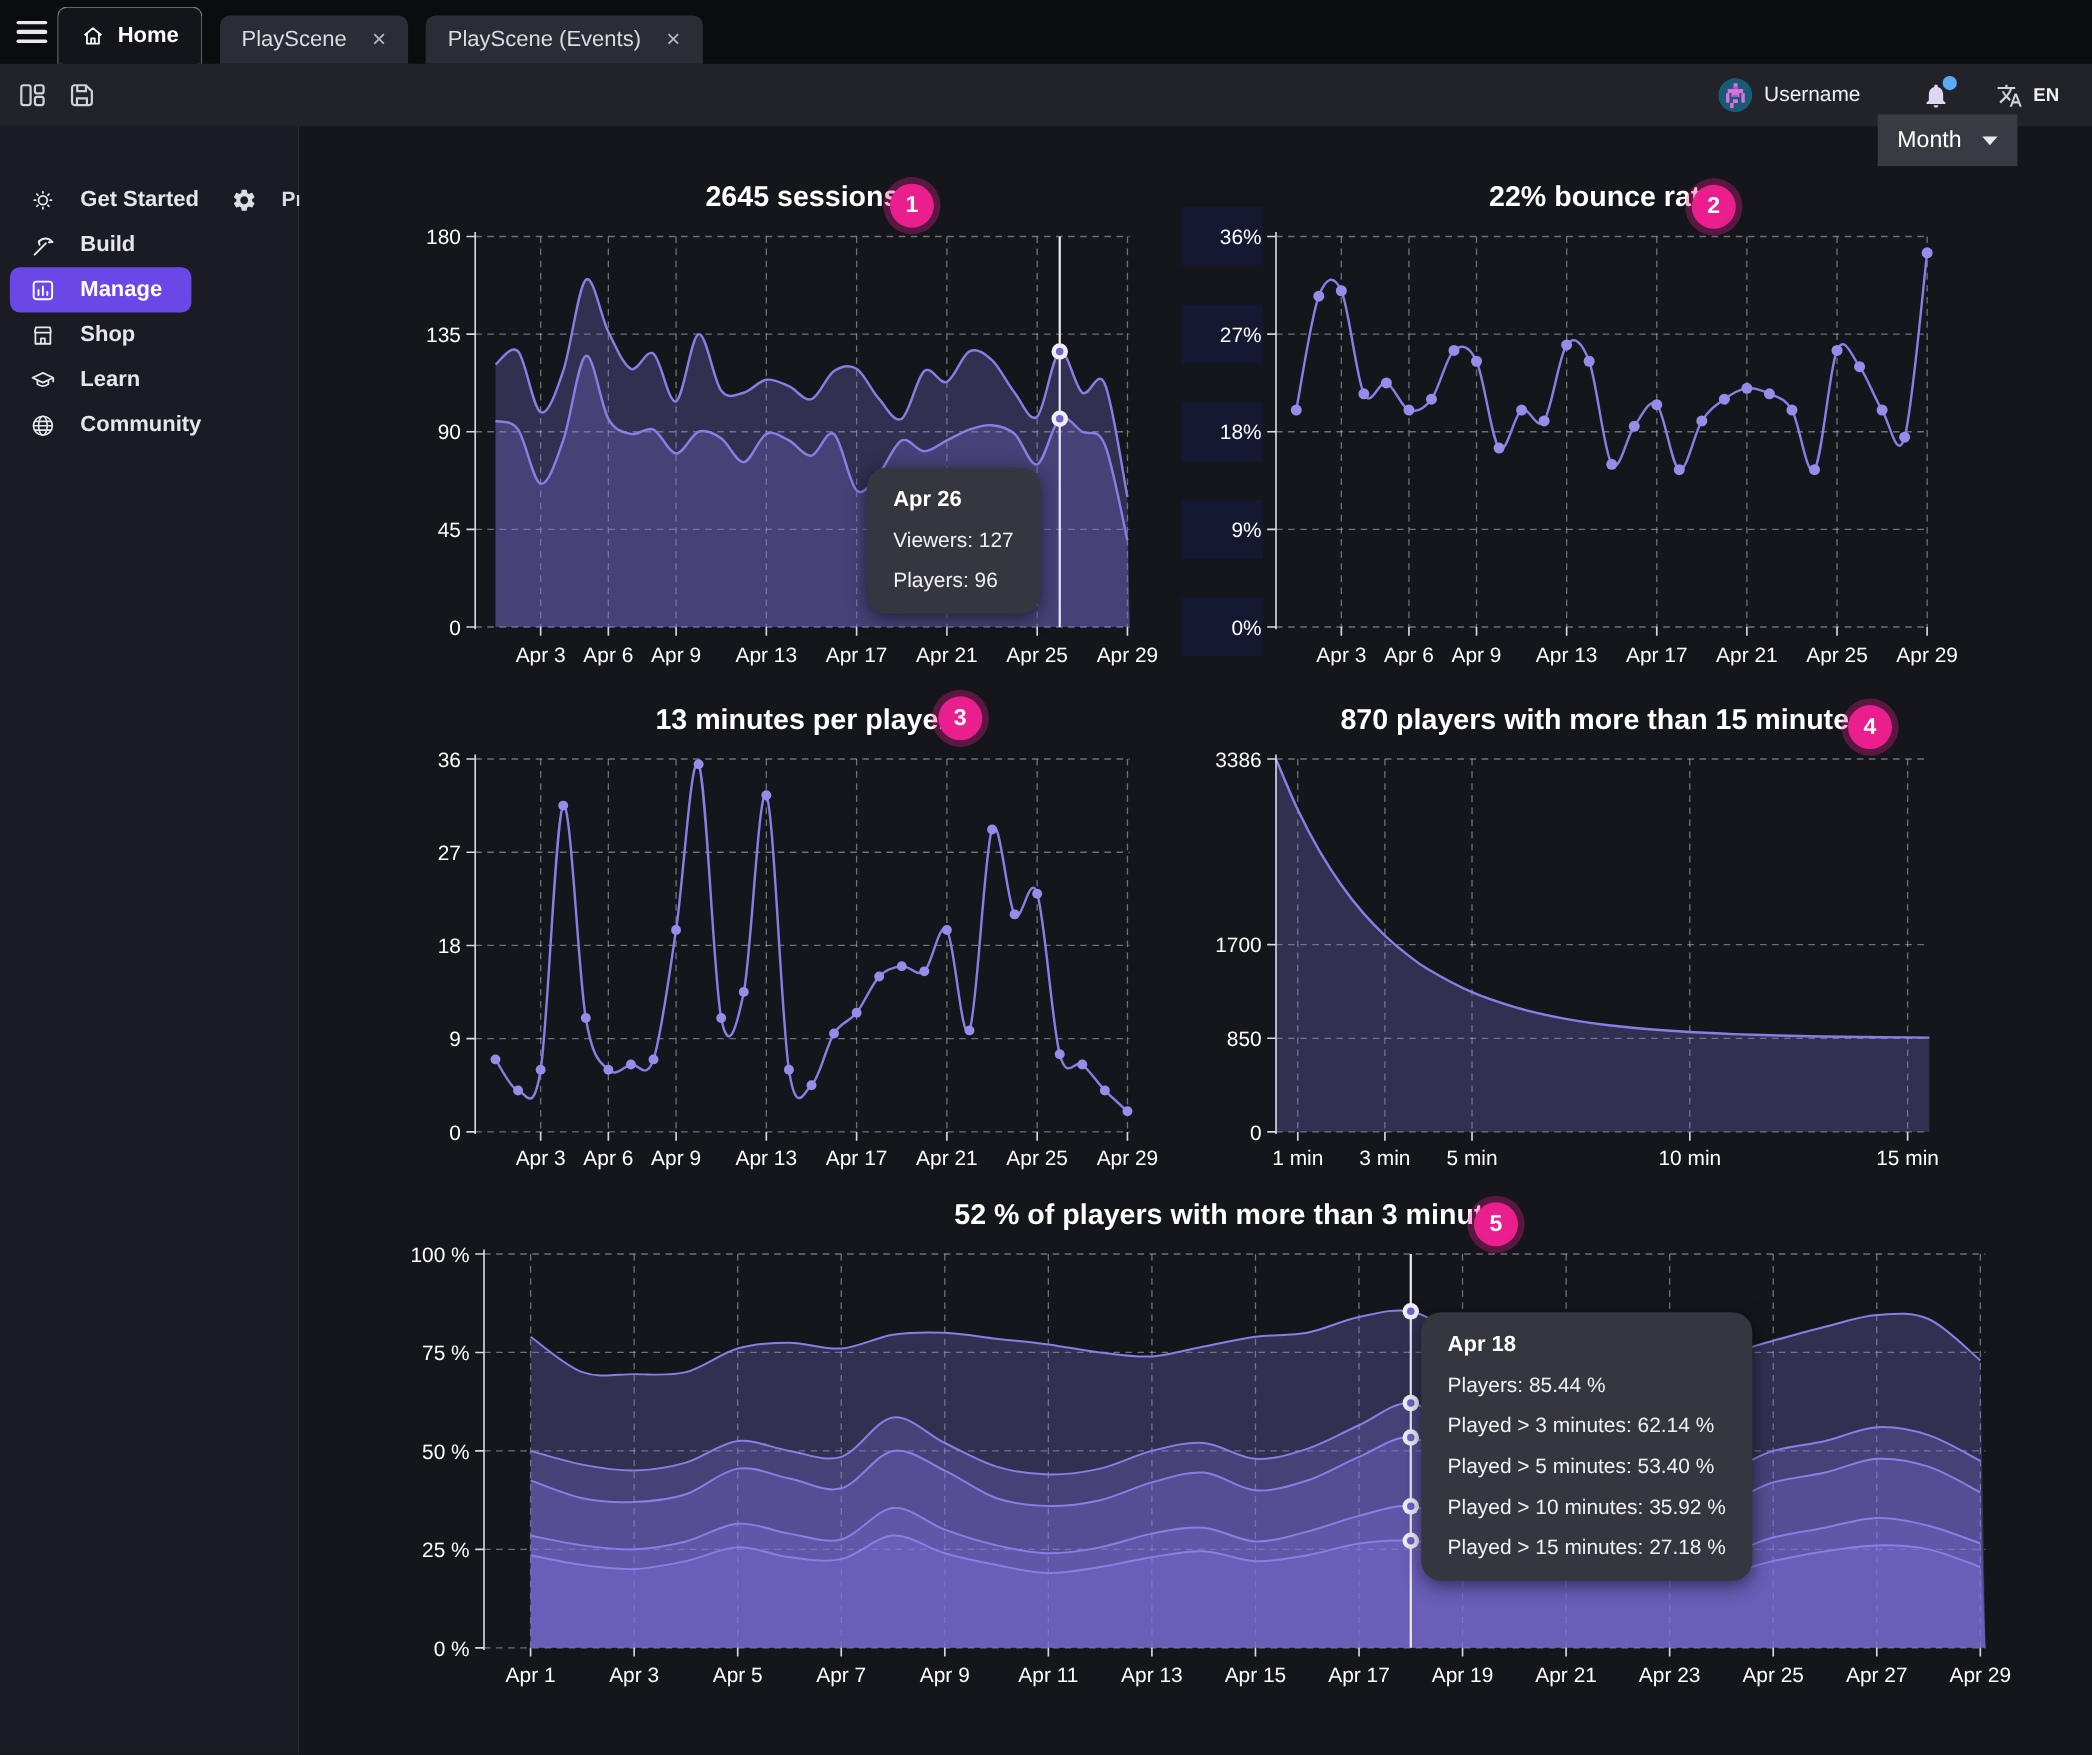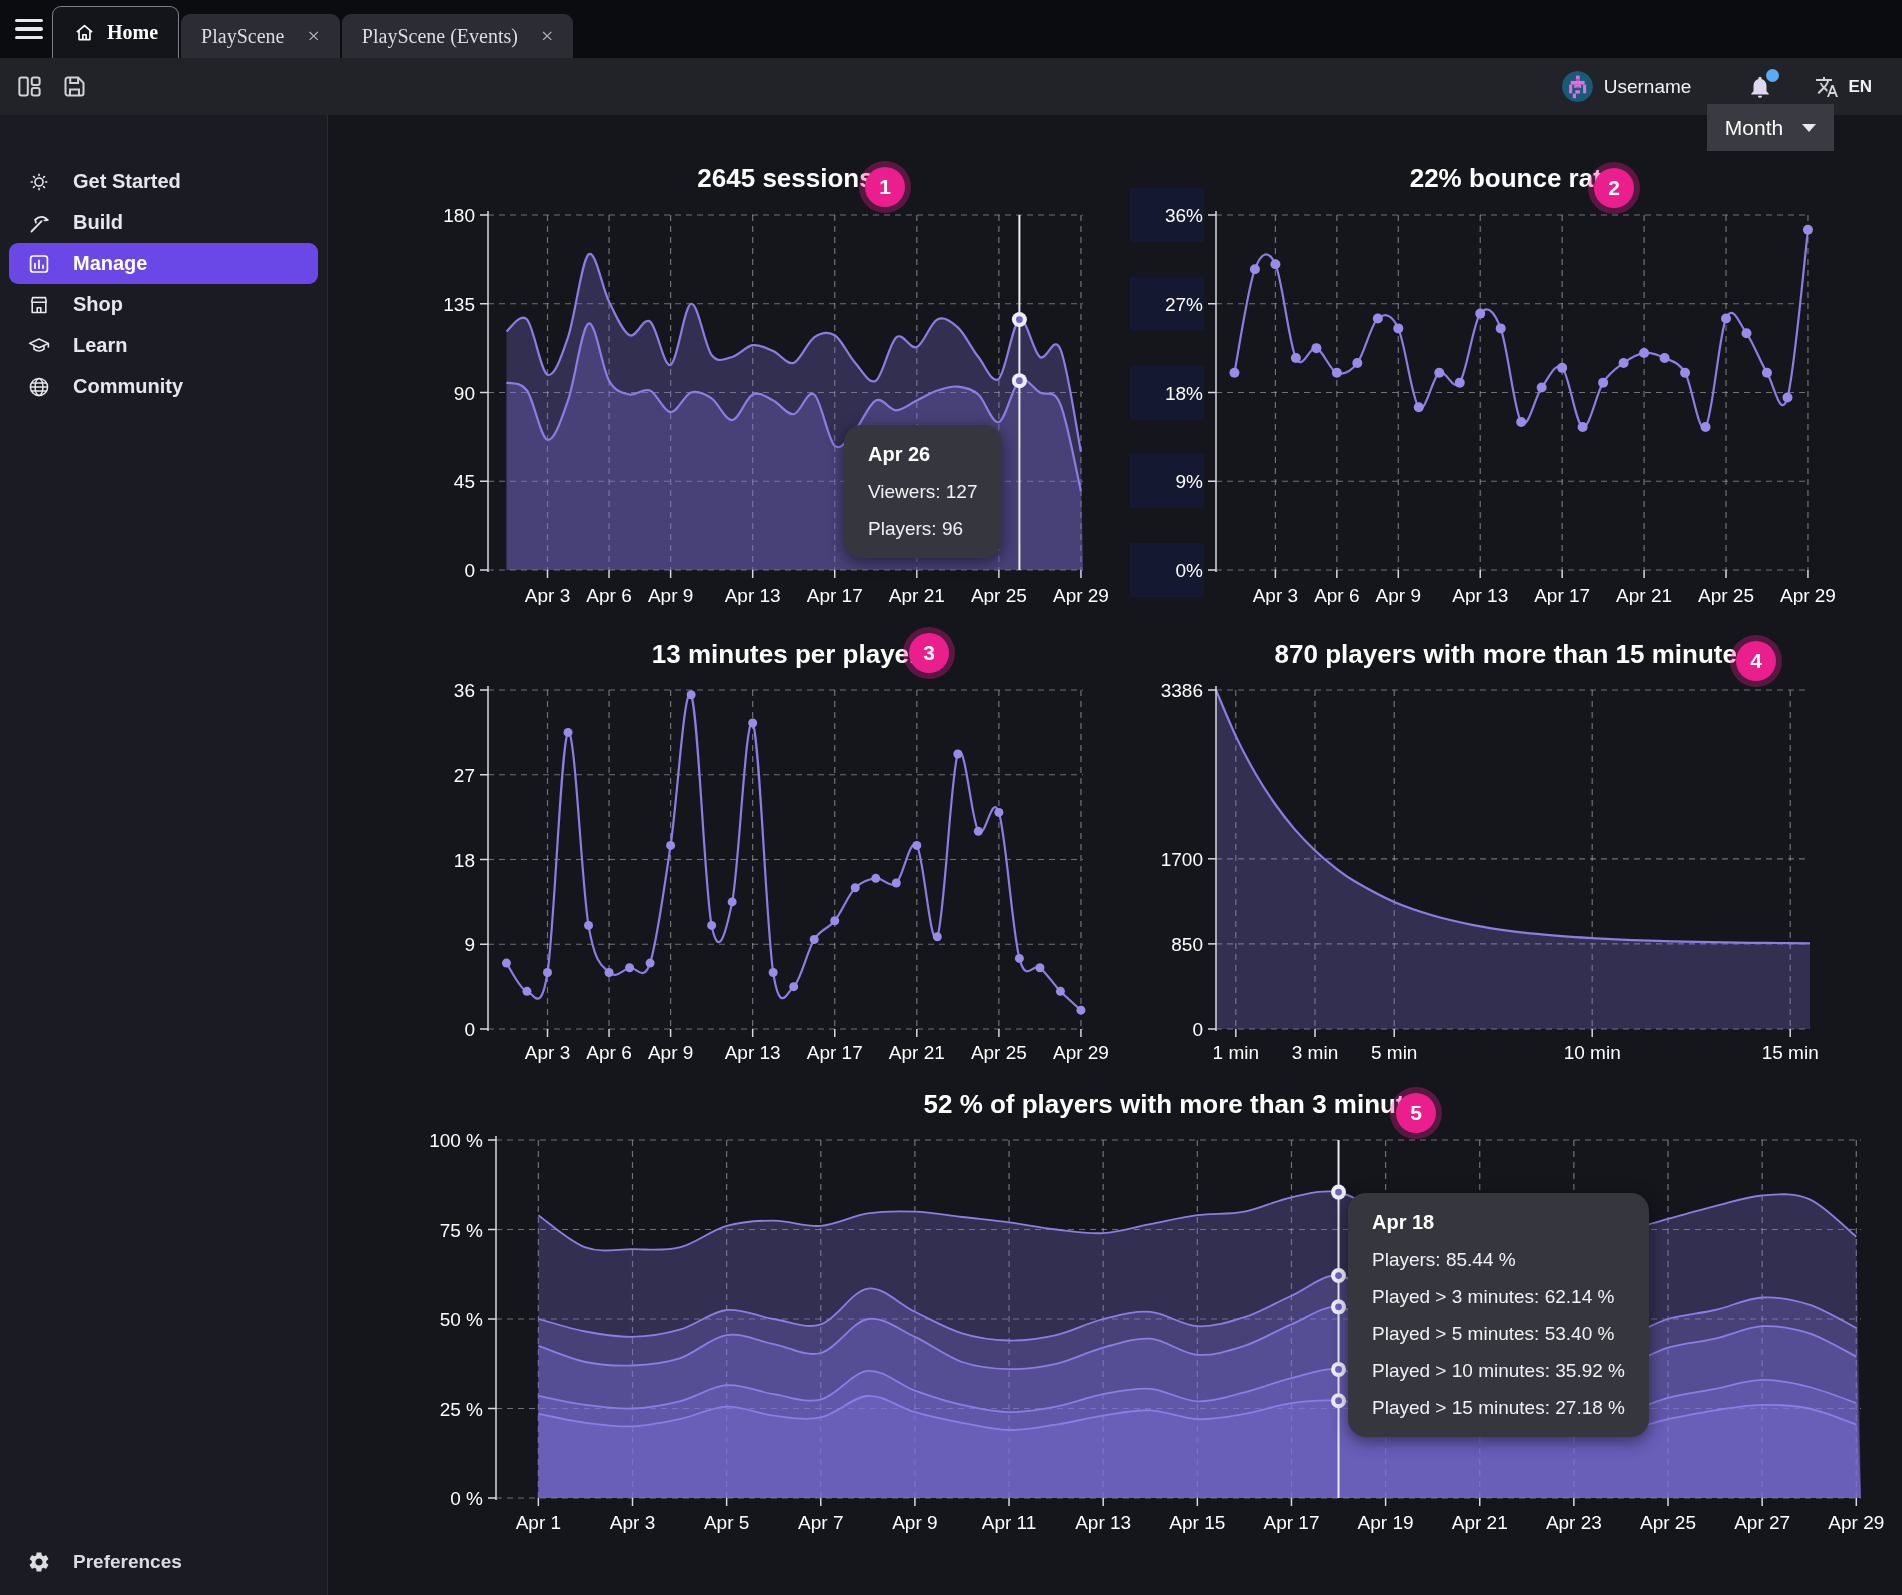--- a/index.html
+++ b/index.html
@@ -8,41 +8,41 @@
     width:1902px; height:1595px; overflow:hidden; position:relative;
     background:#15161c; color:#e9e9ee;
     font-family:"Liberation Sans", sans-serif;
   }
   
   .tabbar { height:58px; background:#0b0c10; display:flex; align-items:flex-end; padding-left:6px; }
   .hamburger { align-self:center; width:46px; height:40px; display:flex; flex-direction:column;
     justify-content:center; gap:5px; padding:0 9px; cursor:pointer; }
   .hamburger span { display:block; height:3.5px; background:#e8e8ee; border-radius:2px; }
   .tab { display:flex; align-items:center; gap:11px; padding:0 20px; height:44px;
-    background:#2c2d34; border-radius:9px 9px 0 0; margin-right:2px; font-size:20px; color:#dcdce2;font-family:Liberation Serif, serif; }
+    background:#2c2d34; border-radius:9px 9px 0 0; margin-right:16px; font-size:20px; color:#dcdce2; }
   .tab.active { background:#14151a; border:1px solid #7e7f88; border-bottom:none; height:52px; font-weight:bold; color:#fff; }
   .tab .close { margin-left:12px; color:#b6b7bf; font-size:22px; line-height:1; }
   .tab svg { width:23px; height:23px; }
   
   .toolbar { height:57px; background:#222329; display:flex; align-items:center; padding:3px 16px; }
   .tool-icon { margin-right:18px; display:flex; }
   .tool-icon svg { width:27px; height:27px; }
   .spacer { flex:1; }
   .userchip { display:flex; align-items:center; gap:11px; font-size:19px; color:#f0f0f4; }
   .avatar { width:31px; height:31px; border-radius:50%; overflow:hidden; }
   .bell { position:relative; margin-left:56px; display:flex; }
   .bell svg { width:26px; height:26px; }
   .bell .dot { position:absolute; top:-5px; right:-6px; width:13px; height:13px; border-radius:50%; }
   .lang { display:flex; align-items:center; gap:9px; margin-left:42px; margin-right:14px;
     font-weight:bold; font-size:17px; color:#f2f2f6;justify-content:center; }
   .lang svg { width:24px; height:24px; }
   
   .shell { display:flex; height:1480px; }
-  .sidebar { width:328px; background:#1b1c23; border-right:1px solid #2b2c33;
-    display:flex; flex-direction:column; padding-top:46px; flex:none; }
+  .sidebar { width:272px; background:#1b1c23; border-right:1px solid #2b2c33;
+    display:flex; padding-top:46px; flex:none; }
   .nav-item { display:flex; align-items:center; gap:22px; height:41px; padding-left:27px;
     font-size:20px; font-weight:600; color:#e6e6ec; cursor:pointer; }
   .nav-item.active { background:#6a48e8; border-radius:9px; margin:0 9px; padding-left:18px; color:#fff; }
   .nav-item svg, .foot-item svg { width:24px; height:24px; flex:none; }
   .side-spacer { flex:1; }
   .foot-item { display:flex; align-items:center; gap:22px; height:42px; padding-left:27px;
     font-size:19px; font-weight:600; color:#dcdde3; cursor:pointer; }
   .sidebar .pad-bottom { height:12px; }
   
   .content { flex:1; position:relative; background:#15161c; }

